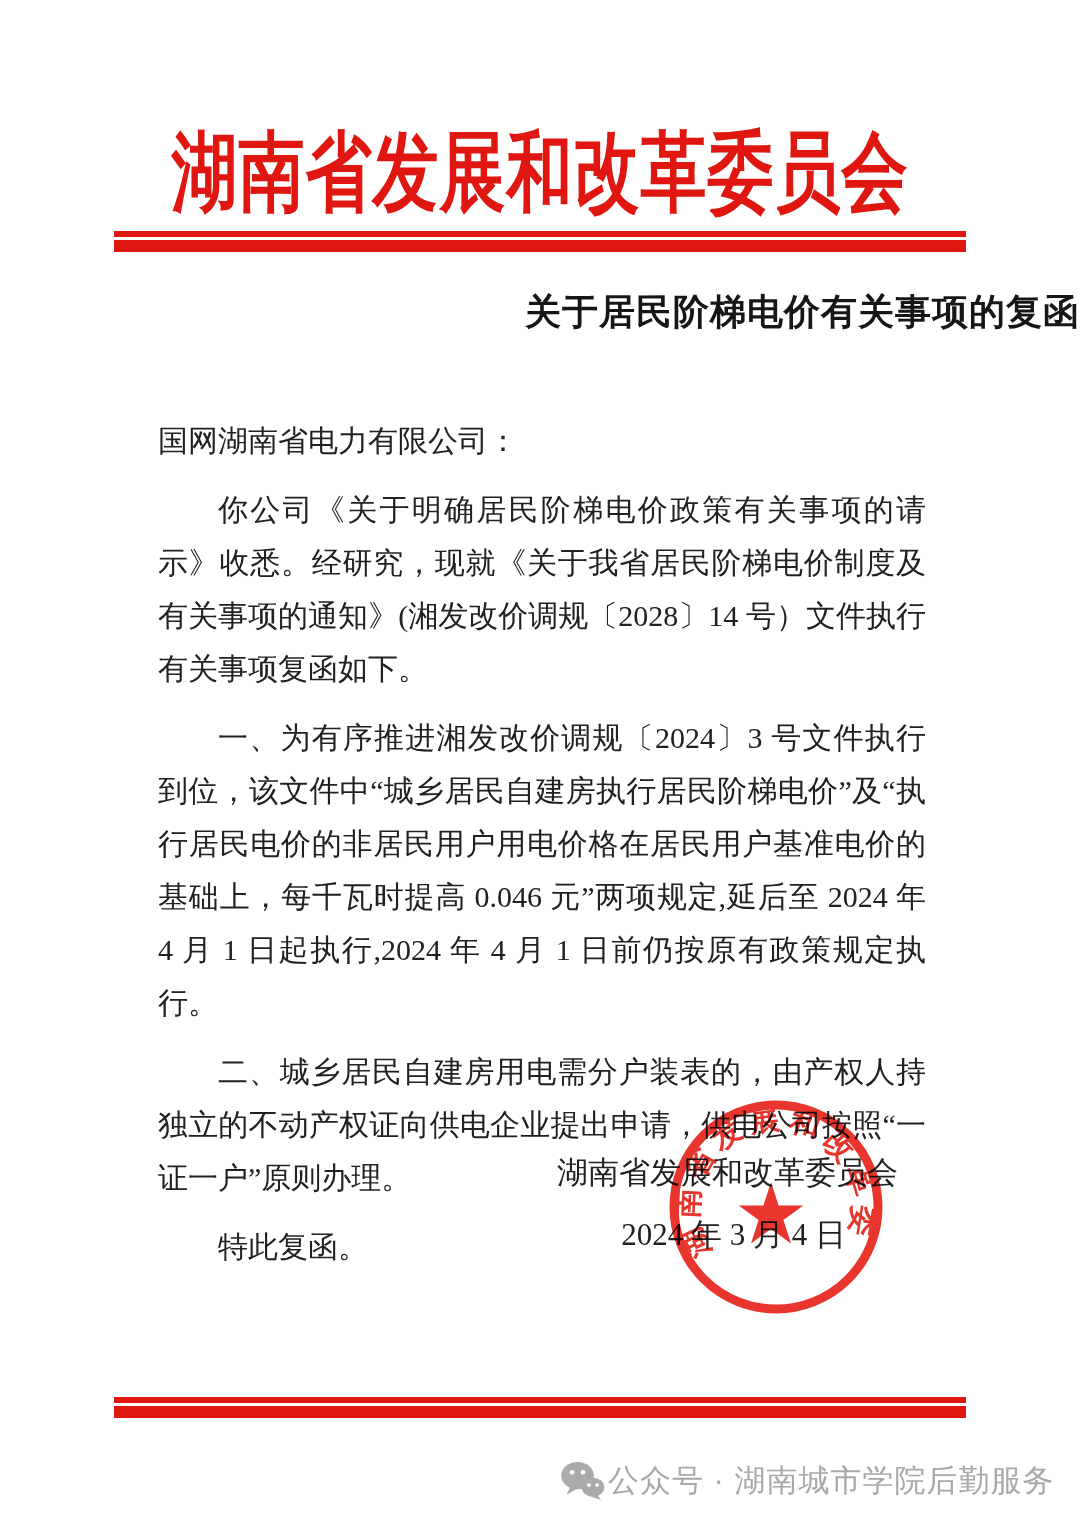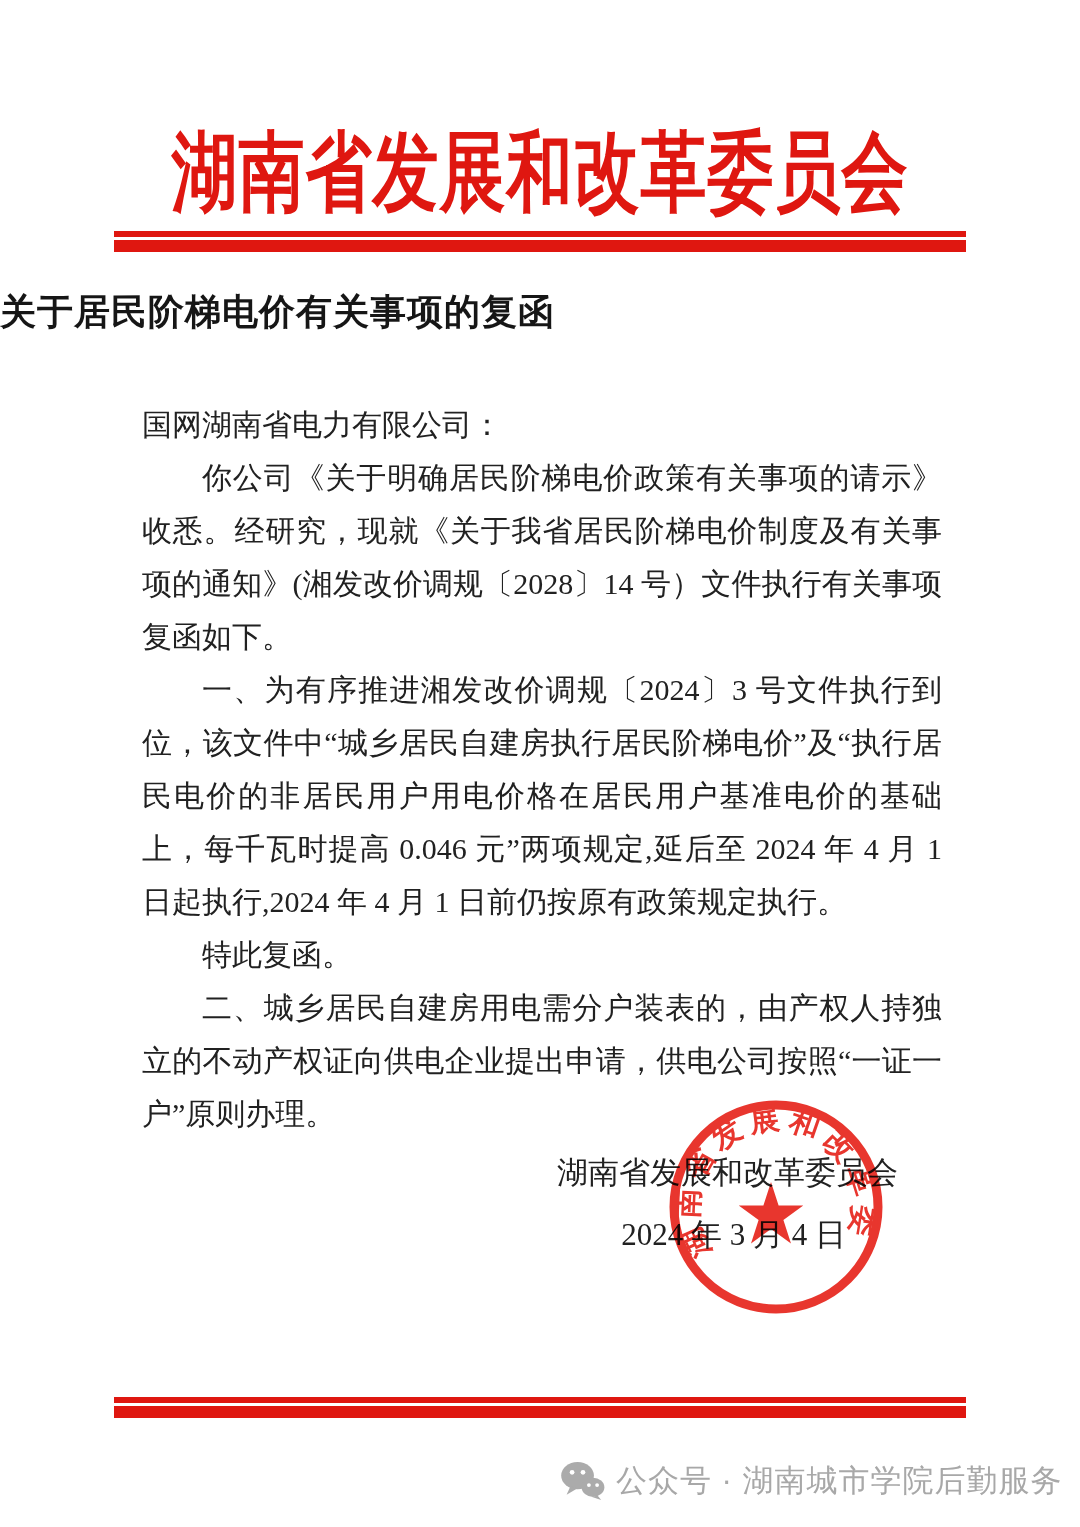--- a/index.html
+++ b/index.html
@@ -25,31 +25,31 @@
   .rule-top{
     top:231px;
     background:linear-gradient(to bottom,#df1710 0 6px,#ffffff 6px 9px,#df1710 9px 21px);
   }
   .rule-bottom{
     top:1397px;
     background:linear-gradient(to bottom,#df1710 0 6px,#ffffff 6px 9px,#df1710 9px 21px);
   }
   .doc-title{
     position:absolute;top:288px;left:0;width:100%;
-    text-align:left;
+    text-align:right;
     font-size:36px;font-weight:bold;letter-spacing:1px;
     color:#161616;
   }
   .body-text{
     position:absolute;top:398px;left:142px;width:800px;
     font-size:30px;line-height:53px;
     text-align:justify;
     color:#212121;
   }
-  .body-text p{margin:0;}
+  .body-text p{margin:16px;}
   .body-text p.indent{text-indent:2em;}
   .sig-org{
     position:absolute;top:1152px;right:182px;
     font-size:31px;color:#212121;white-space:nowrap;
   }
   .sig-date{
     position:absolute;top:1214px;right:234px;
     font-size:31px;color:#212121;white-space:nowrap;
   }
   .seal{
@@ -57,21 +57,21 @@
     width:226px;height:226px;
     opacity:0.92;mix-blend-mode:multiply;
   }
   .seal-text{
     font-size:30px;font-weight:bold;
     fill:#e6251c;
     font-family:"Liberation Serif","DejaVu Serif",serif;
   }
   .watermark{
     position:absolute;left:560px;top:1460px;
-    display:flex;align-items:center;gap:10px;
+    display:flex;align-items:center;gap:2px;
   }
   .wx-icon{width:46px;height:40px;flex:0 0 auto;}
   .wm-text{
     font-family:"Liberation Sans","DejaVu Sans",sans-serif;
     font-size:31px;letter-spacing:1px;
     color:#a8a8a8;white-space:nowrap;
   }
 </style>
 </head>
 <body>
@@ -81,22 +81,22 @@
   <div class="org-header">湖南省发展和改革委员会</div>
 
   <div class="rule rule-top"></div>
 
   <div class="doc-title">关于居民阶梯电价有关事项的复函</div>
 
   <div class="body-text">
     <p>国网湖南省电力有限公司：</p>
     <p class="indent">你公司《关于明确居民阶梯电价政策有关事项的请示》收悉。经研究，现就《关于我省居民阶梯电价制度及有关事项的通知》(湘发改价调规〔2028〕14 号）文件执行有关事项复函如下。</p>
     <p class="indent">一、为有序推进湘发改价调规〔2024〕3 号文件执行到位，该文件中“城乡居民自建房执行居民阶梯电价”及“执行居民电价的非居民用户用电价格在居民用户基准电价的基础上，每千瓦时提高 0.046 元”两项规定,延后至 2024 年 4 月 1 日起执行,2024 年 4 月 1 日前仍按原有政策规定执行。</p>
+    <p class="indent">二、城乡居民自建房用电需分户装表的，由产权人持独立的不动产权证向供电企业提出申请，供电公司按照“一证一户”原则办理。</p>
     <p class="indent">特此复函。</p>
-    <p class="indent">二、城乡居民自建房用电需分户装表的，由产权人持独立的不动产权证向供电企业提出申请，供电公司按照“一证一户”原则办理。</p>
   </div>
 
   <div class="sig-org">湖南省发展和改革委员会</div>
 
   <div class="sig-date">2024 年 3 月 4 日</div>
 
   <svg class="seal" viewBox="0 0 226 226" xmlns="http://www.w3.org/2000/svg" aria-hidden="true">
     <circle cx="113" cy="113" r="102" fill="none" stroke="#e6251c" stroke-width="9"></circle>
     <path id="sealArc" d="M 49.1 157.8 A 78 78 0 1 1 176.9 157.8" fill="none"></path>
     <text class="seal-text">

